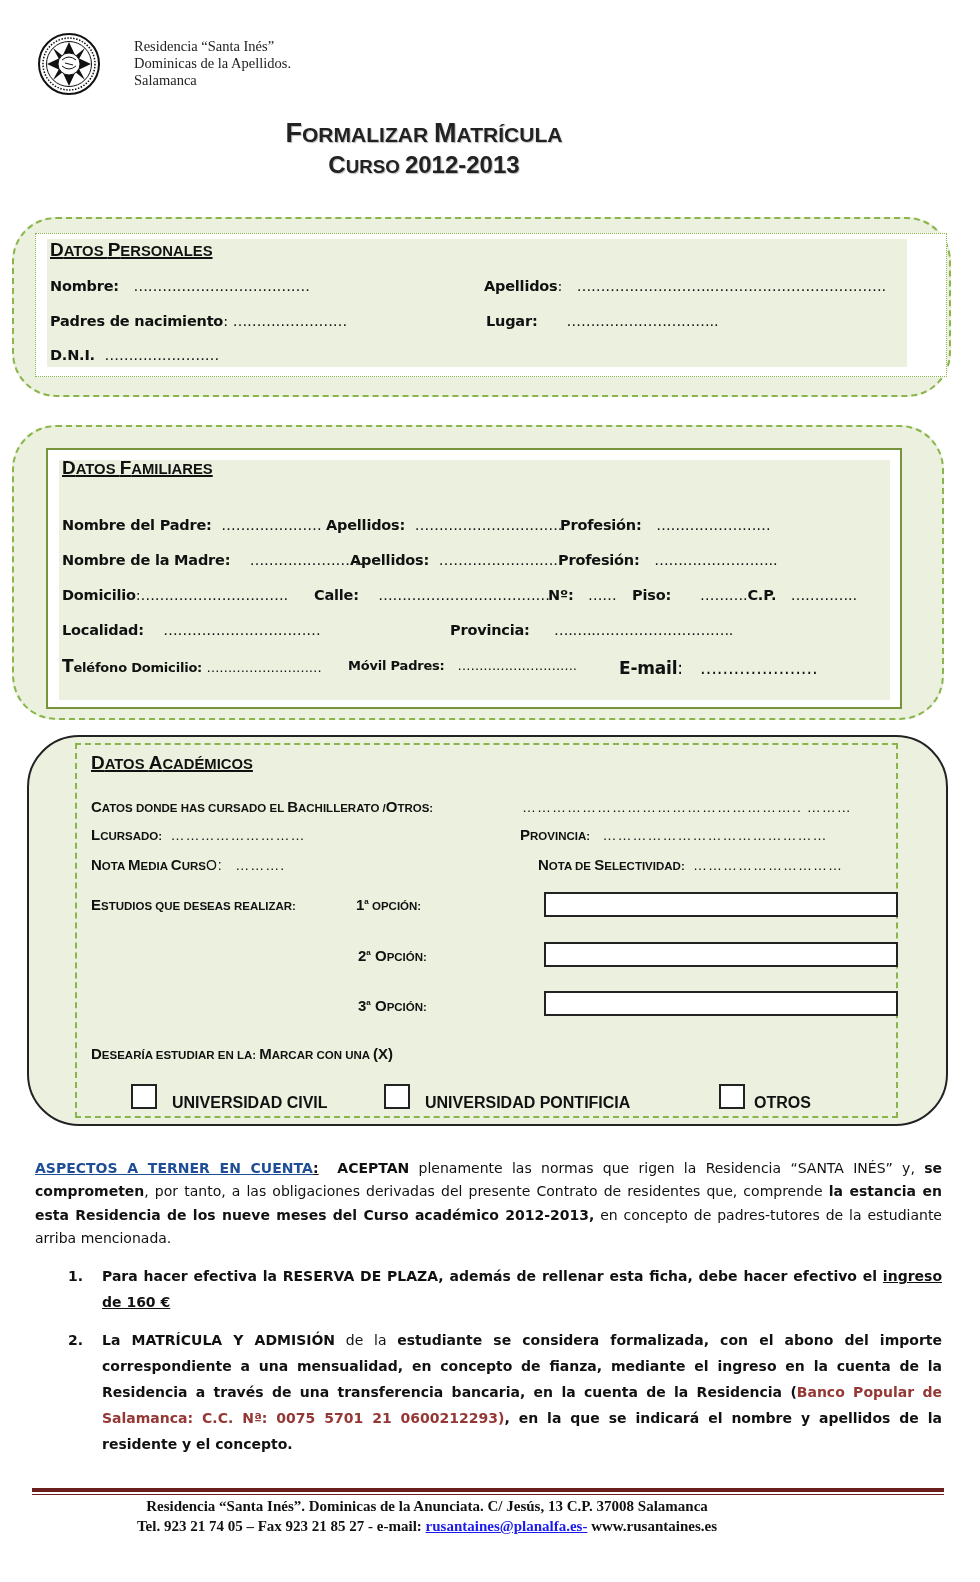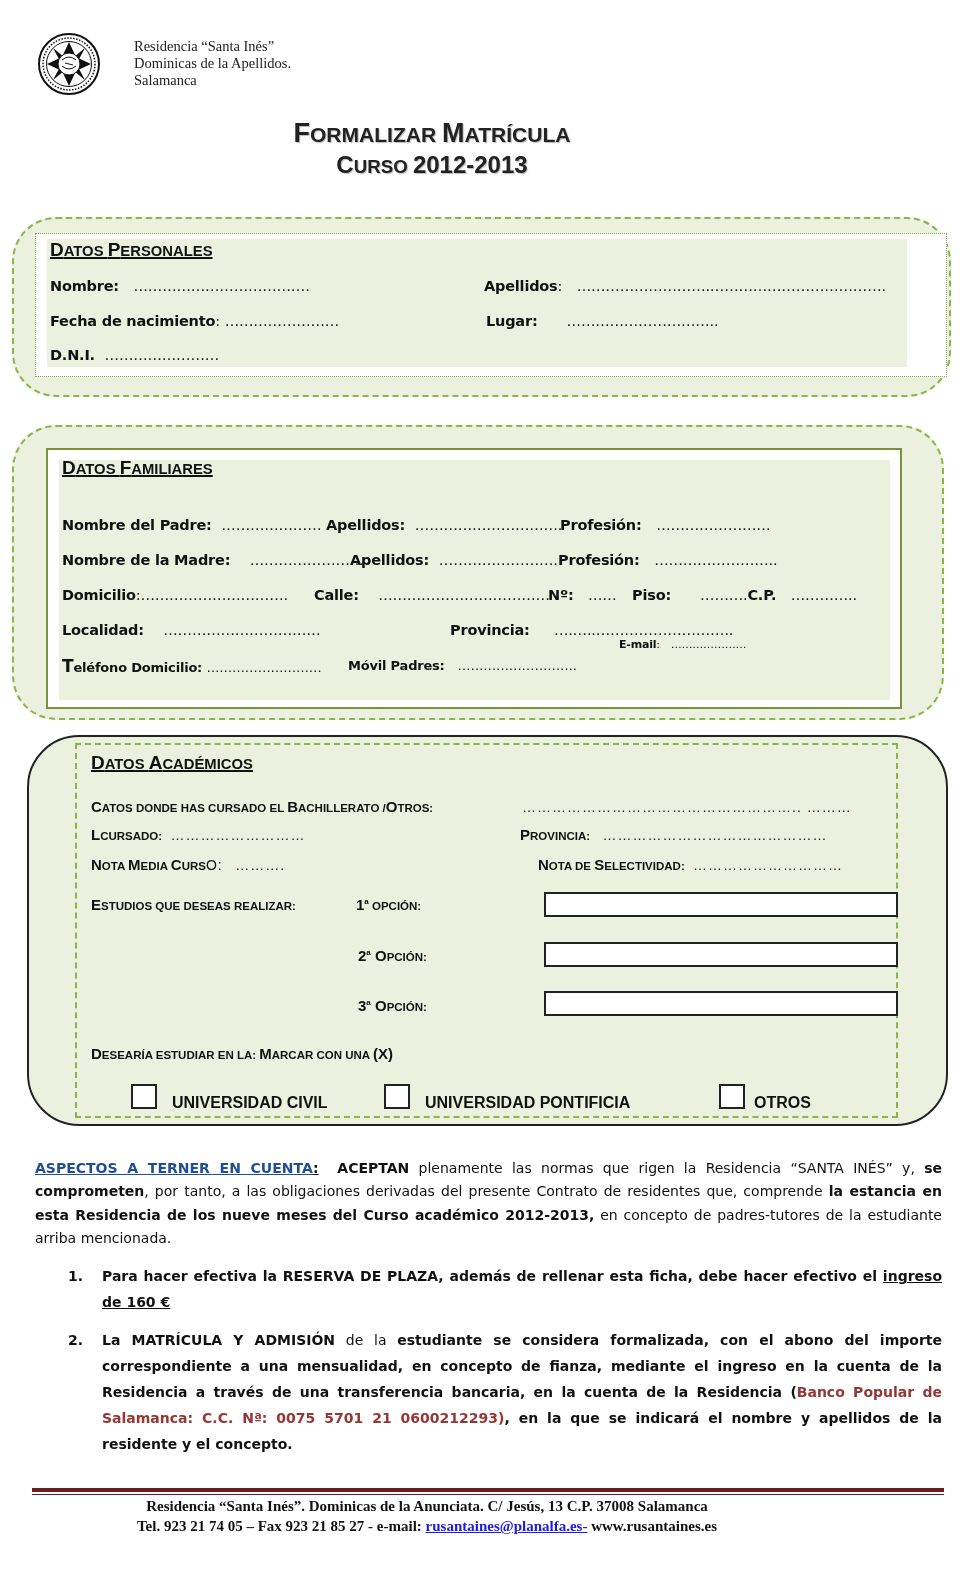--- a/index.html
+++ b/index.html
@@ -4,21 +4,21 @@
 <style>
   * { box-sizing: border-box; margin: 0; padding: 0; }
   html, body { width: 980px; height: 1582px; background: #ffffff; overflow: hidden; }
   body { position: relative; font-family: "Liberation Sans", sans-serif; color: #111; }
 
   .abs { position: absolute; }
 
   
   .logo { left: 36px; top: 33px; width: 66px; height: 62px; }
   .org { left: 134px; top: 38px; font-family: "Liberation Serif", serif; font-size: 14.5px; line-height: 17px; color: #222; }
-  .title { left: 12px; width: 840px; text-align: center; font-family: "Liberation Sans", sans-serif; font-weight: bold; color: #222; text-shadow: 1px 1px 1px #bbb; }
+  .title { left: 4px; width: 840px; text-align: center; font-family: "Liberation Sans", sans-serif; font-weight: bold; color: #222; text-shadow: 1px 1px 1px #bbb; }
   .title1 { top: 118px; font-size: 27px; }
   .title2 { top: 151px; font-size: 24px; }
   .sc-small { font-size: 0.78em; }
 
   
   .outer {
     position: absolute;
     background: #ebf1de;
     border: 2px dashed #8ab54a;
     border-radius: 42px;
@@ -108,21 +108,21 @@
   <span>D</span><span class="sc">ATOS </span><span>P</span><span class="sc">ERSONALES</span>
 </div>
 
 <div class="label cal" style="left:50px; top:278px;">
   <span>Nombre:</span>&nbsp;&nbsp;&nbsp;<span class="dots">……………………………….</span>
 </div>
 <div class="label cal" style="left:484px; top:278px;">
   <span>Apellidos</span><span class="dots">:</span>&nbsp;&nbsp;&nbsp;<span class="dots">……………………….……………………………….</span>
 </div>
 <div class="label cal" style="left:50px; top:313px;">
-  <span>Fecha de nacimiento</span><span class="dots">:</span>&nbsp;<span class="dots">……………………</span>
+  <span>Padres de nacimiento</span><span class="dots">:</span>&nbsp;<span class="dots">……………………</span>
 </div>
 <div class="label cal" style="left:486px; top:313px;">
   <span>Lugar:</span>&nbsp;&nbsp;&nbsp;&nbsp;&nbsp;&nbsp;<span class="dots">…………………………..</span>
 </div>
 <div class="label cal" style="left:50px; top:347px;">
   <span>D.N.I.</span>&nbsp;&nbsp;<span class="dots">……………………</span>
 </div>
 
 <div class="outer" style="left:12px; top:425px; width:932px; height:295px; border-radius:44px;"></div>
 <div class="abs" style="left:46px; top:448px; width:856px; height:261px; border:2px solid #77933c; background:#fff;"></div>
@@ -171,21 +171,21 @@
 <div class="label cal" style="left:450px; top:622px;">
   <span>Provincia:</span>&nbsp;&nbsp;&nbsp;&nbsp;&nbsp;<span class="dots">….…..………………………..</span>
 </div>
 
 <div class="label cal" style="left:62px; top:656px; font-size:13px;">
   <span style="font-size:17px;">T</span><span>eléfono Domicilio:</span>&nbsp;<span class="dots">………………………</span>
 </div>
 <div class="label cal" style="left:348px; top:658px; font-size:13px;">
   <span>Móvil Padres:</span>&nbsp;&nbsp;&nbsp;<span class="dots">……………………….</span>
 </div>
-<div class="label cal" style="left:619px; top:638px; font-size:11px;">
+<div class="label cal" style="left:619px; top:658px; font-size:17px;">
   <span>E-mail</span><span class="dots">:</span>&nbsp;&nbsp;&nbsp;<span class="dots">…………………</span>
 </div>
 
 <div class="acad-outer"></div>
 <div class="acad-inner"></div>
 
 <div class="heading" style="left:91px; top:752px;">
   <span>D</span><span class="sc">ATOS </span><span>A</span><span class="sc">CADÉMICOS</span>
 </div>
 

